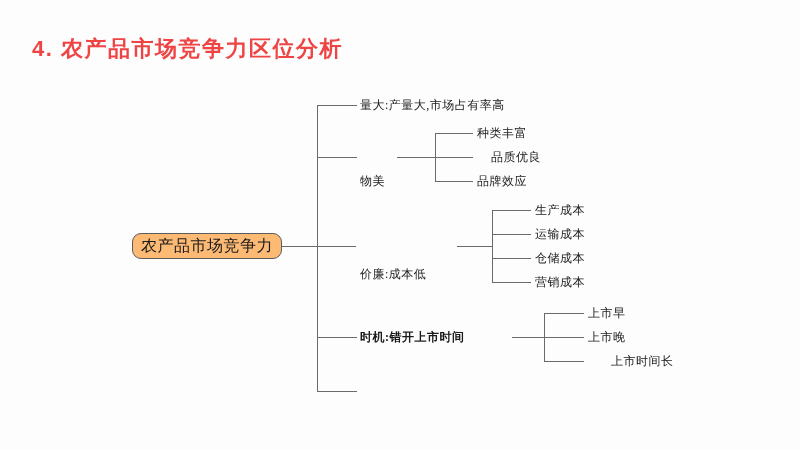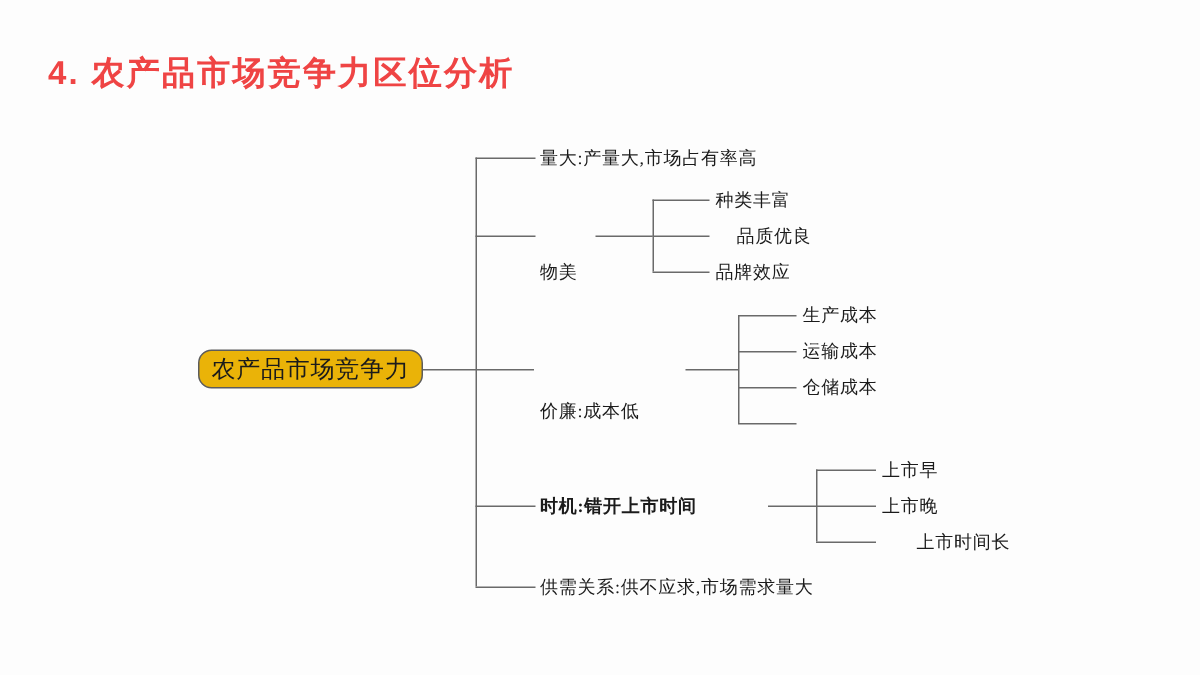--- a/index.html
+++ b/index.html
@@ -14,21 +14,21 @@
   .title {
     position: absolute; left: 32px; top: 34px;
     font-family: "Liberation Sans", "DejaVu Sans", sans-serif;
     font-weight: 700; font-size: 22px; letter-spacing: 1.5px;
     color: #ef4444; white-space: nowrap;
   }
   .root-box {
     position: absolute; left: 132px; top: 233px;
     width: 150px; height: 26px;
     border: 1px solid #5c5c5c; border-radius: 9px;
-    background: #eab308;
+    background: #fdba74;
     display: flex; align-items: center; justify-content: center;
     box-sizing: border-box;
   }
   .root-box span {
     font-size: 16px; color: #1b1b1b; letter-spacing: 0.5px; white-space: nowrap;
   }
   .lbl {
     position: absolute; font-size: 12px; line-height: 22px;
     color: #1b1b1b; white-space: nowrap; letter-spacing: 0.5px;
   }
@@ -52,40 +52,40 @@
 
   <div class="hline" style="left:317px; top:105px; width:40px;"></div>
   <div class="hline" style="left:317px; top:157px; width:40px;"></div>
   <div class="hline" style="left:317px; top:337px; width:40px;"></div>
   <div class="hline" style="left:317px; top:391px; width:40px;"></div>
 
   <div class="lbl" style="left:360px; top:94px;">量大:产量大,市场占有率高</div>
   <div class="lbl" style="left:360px; top:146px;margin-top:24px;">物美</div>
   <div class="lbl" style="left:360px; top:235px;margin-top:28px;">价廉:成本低</div>
   <div class="lbl" style="left:360px; top:326px;font-weight:bold;">时机:错开上市时间</div>
-  <div class="lbl" style="left:360px; top:380px;">供需关系:供不应求,市场需求量大</div>
 
   <div class="hline" style="left:397px; top:157px; width:38px;"></div>
   <div class="vline" style="left:435px; top:133px; height:48px;"></div>
   <div class="hline" style="left:435px; top:133px; width:38px;"></div>
   <div class="hline" style="left:435px; top:157px; width:38px;"></div>
   <div class="hline" style="left:435px; top:181px; width:38px;"></div>
   <div class="lbl" style="left:477px; top:122px;">种类丰富</div>
   <div class="lbl" style="left:491px; top:146px;">品质优良</div>
   <div class="lbl" style="left:477px; top:170px;text-align:center;">品牌效应</div>
 
   <div class="hline" style="left:457px; top:246px; width:35px;"></div>
   <div class="vline" style="left:492px; top:210px; height:72px;"></div>
   <div class="hline" style="left:492px; top:210px; width:39px;"></div>
   <div class="hline" style="left:492px; top:234px; width:39px;"></div>
   <div class="hline" style="left:492px; top:258px; width:39px;"></div>
   <div class="hline" style="left:492px; top:282px; width:39px;"></div>
   <div class="lbl" style="left:535px; top:199px;">生产成本</div>
   <div class="lbl" style="left:535px; top:223px;">运输成本</div>
   <div class="lbl" style="left:535px; top:247px;">仓储成本</div>
+  <div class="lbl" style="left:535px; top:271px;">营销成本</div>
 
   <div class="hline" style="left:512px; top:337px; width:32px;"></div>
   <div class="vline" style="left:544px; top:313px; height:48px;"></div>
   <div class="hline" style="left:544px; top:313px; width:40px;"></div>
   <div class="hline" style="left:544px; top:337px; width:40px;"></div>
   <div class="hline" style="left:544px; top:361px; width:40px;"></div>
   <div class="lbl" style="left:588px; top:302px;">上市早</div>
   <div class="lbl" style="left:588px; top:326px;">上市晚</div>
   <div class="lbl" style="left:611px; top:350px;">上市时间长</div>
 

